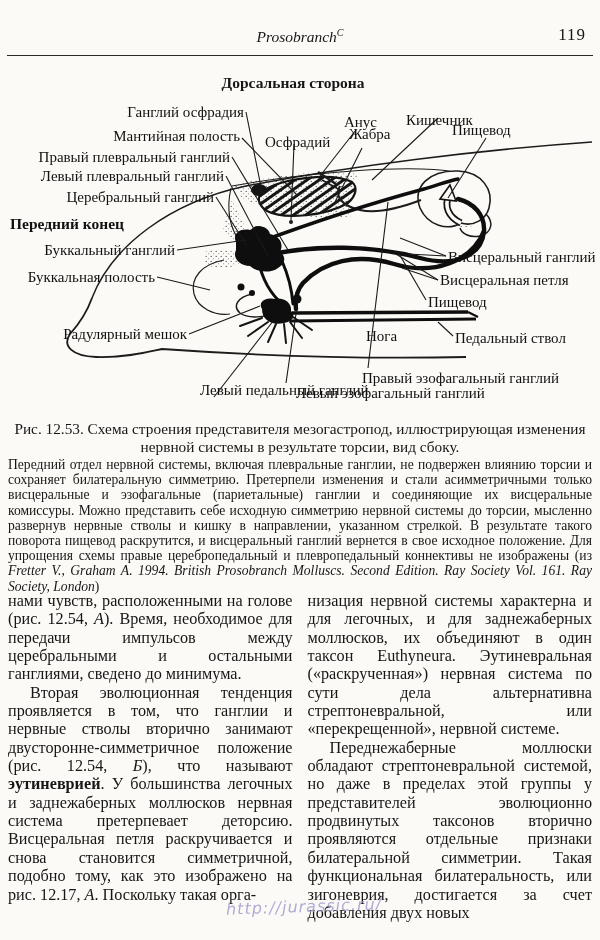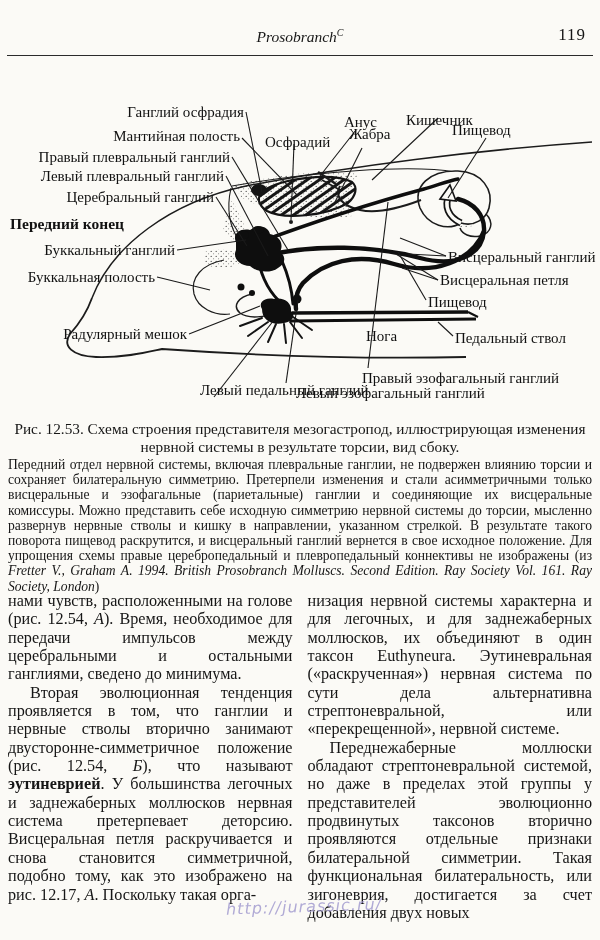--- a/index.html
+++ b/index.html
@@ -156,20 +156,21 @@
         <path d="M 438,280 L 402,268"></path>
         <path d="M 426,300 L 398,252"></path>
         <path d="M 453,336 L 438,322"></path>
         <path d="M 368,368 L 388,202"></path>
         <path d="M 286,383 L 298,300"></path>
         <path d="M 214,397 L 274,320"></path>
         <circle cx="291" cy="222" r="2" fill="#1a1a1a" stroke="none"></circle>
       </g>
     </svg>
 
+    <div class="dorsal">Дорсальная сторона</div>
 
     <div class="flabel" style="right:356px;top:44px;">Ганглий осфрадия</div>
     <div class="flabel" style="right:360px;top:68px;">Мантийная полость</div>
     <div class="flabel" style="right:370px;top:89px;">Правый плевральный ганглий</div>
     <div class="flabel" style="right:376px;top:108px;">Левый плевральный ганглий</div>
     <div class="flabel" style="right:386px;top:129px;">Церебральный ганглий</div>
     <div class="flabel bold" style="left:10px;top:156px;">Передний конец</div>
     <div class="flabel" style="right:425px;top:182px;">Буккальный ганглий</div>
     <div class="flabel" style="right:445px;top:209px;">Буккальная полость</div>
     <div class="flabel" style="right:413px;top:266px;">Радулярный мешок</div>

